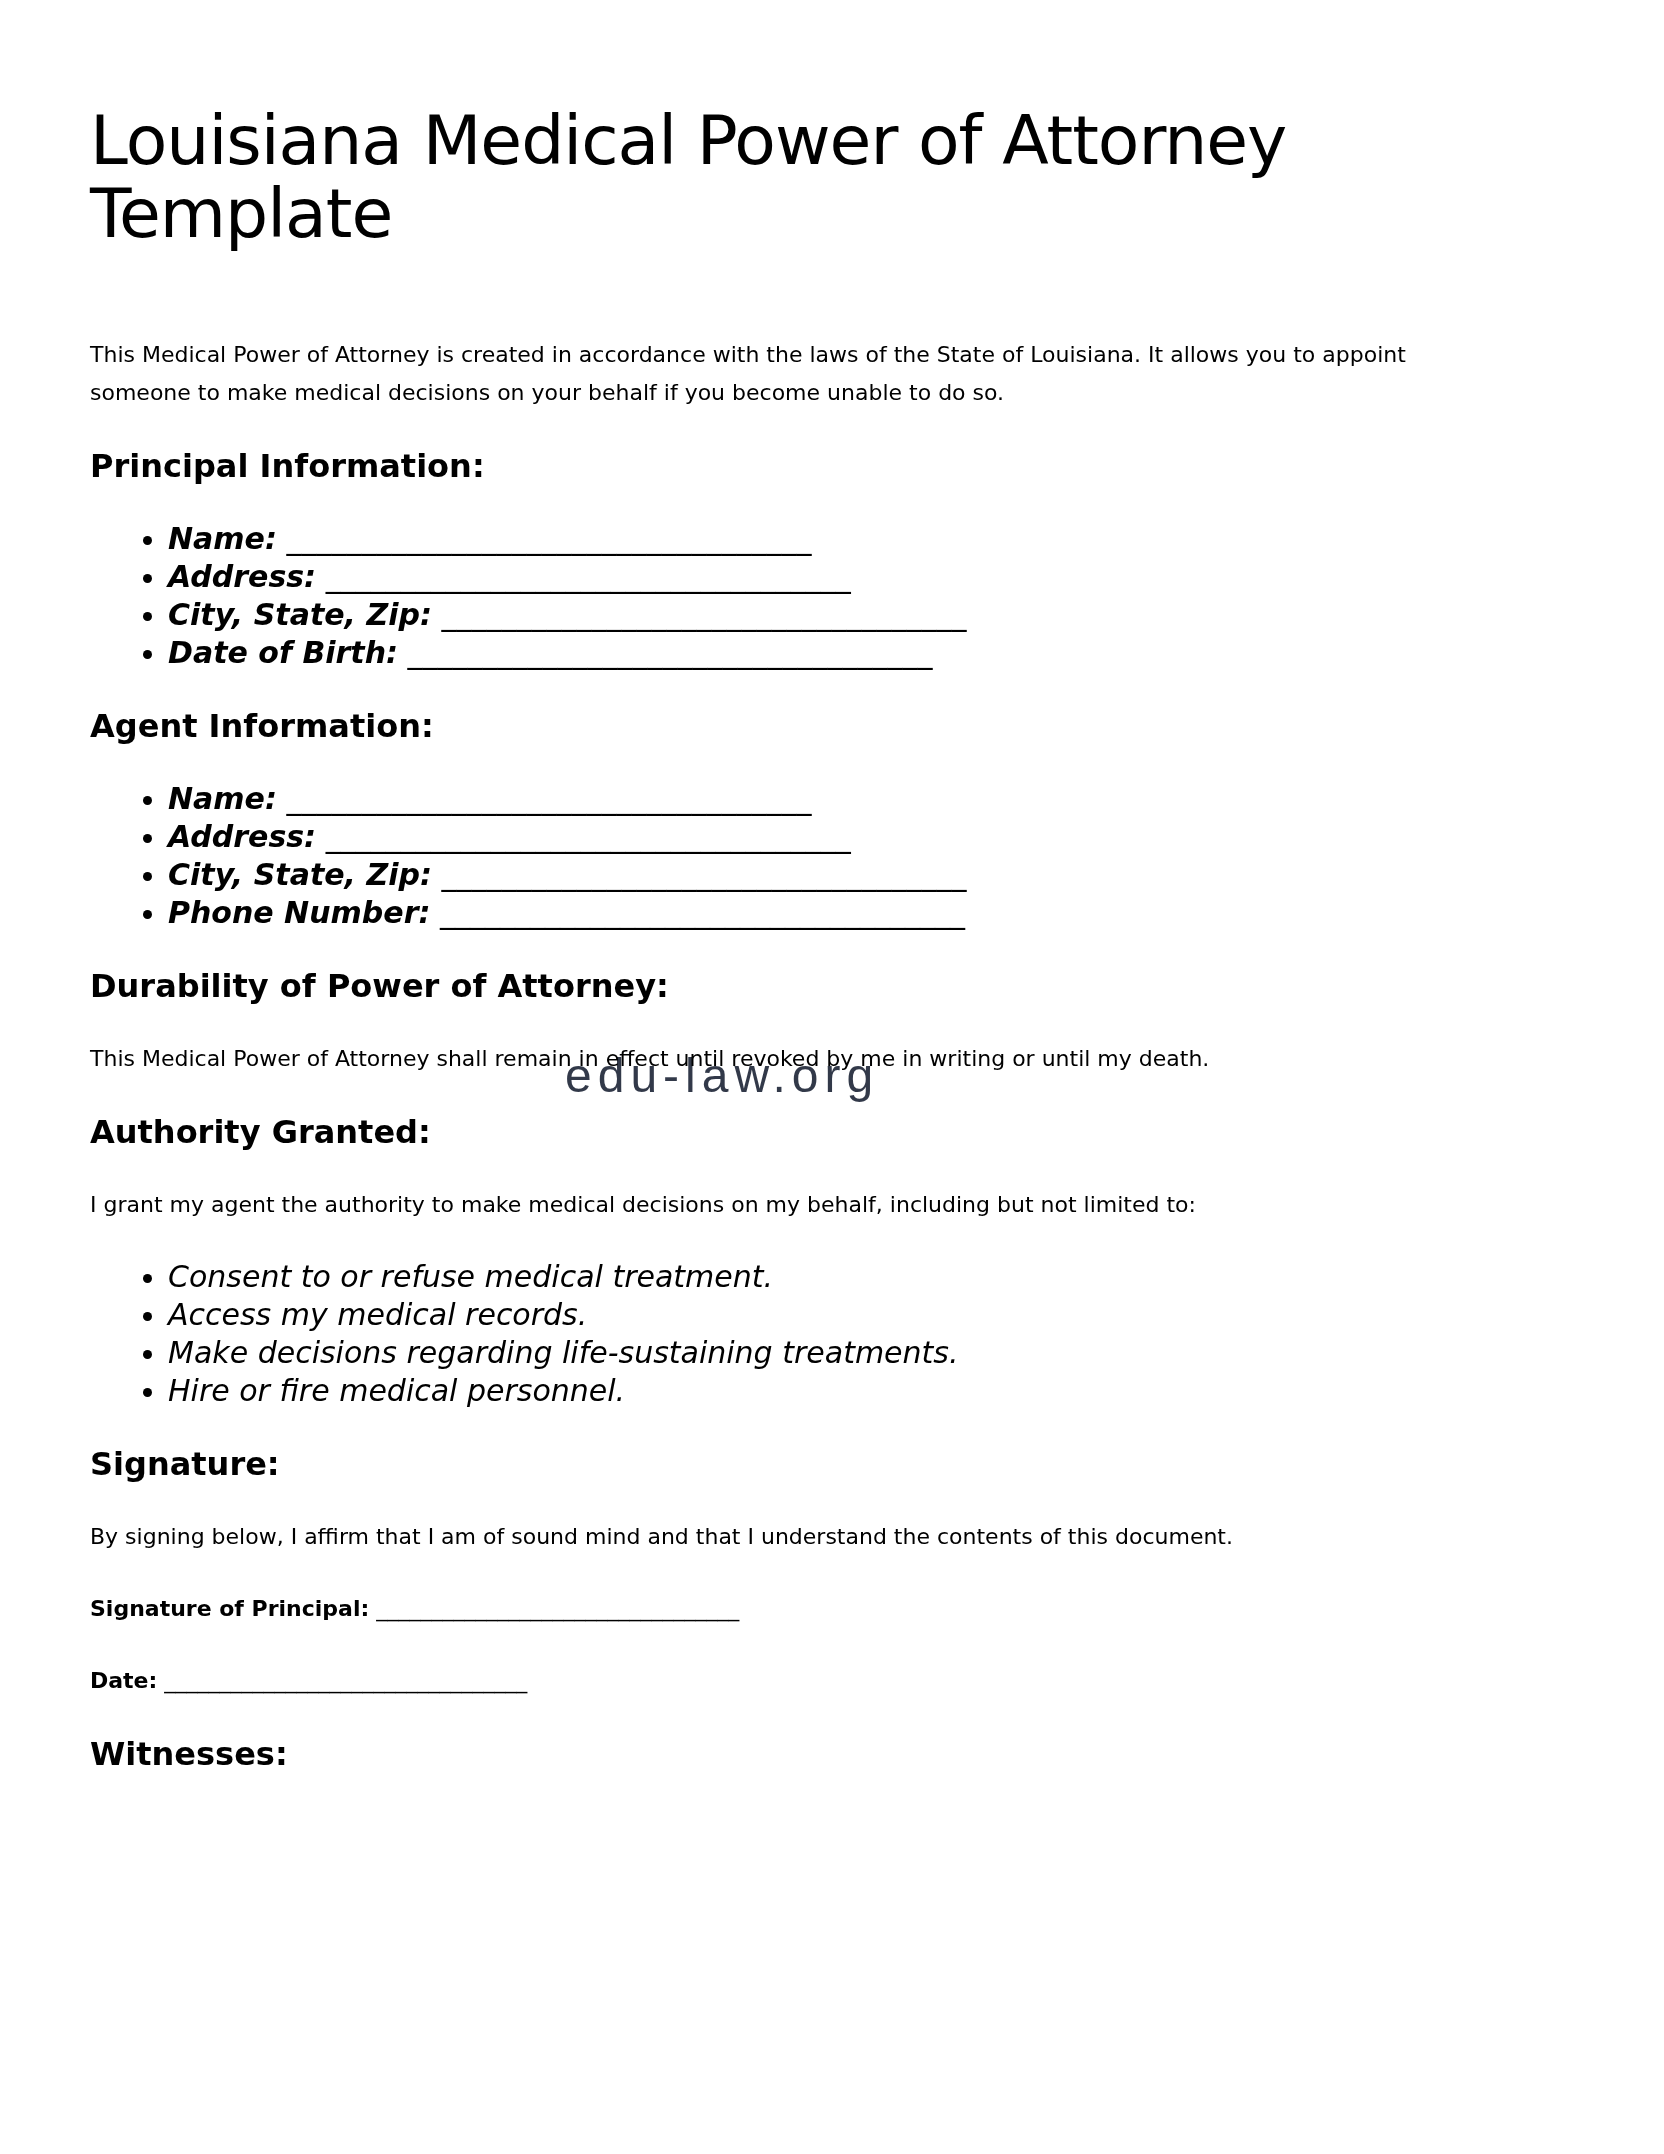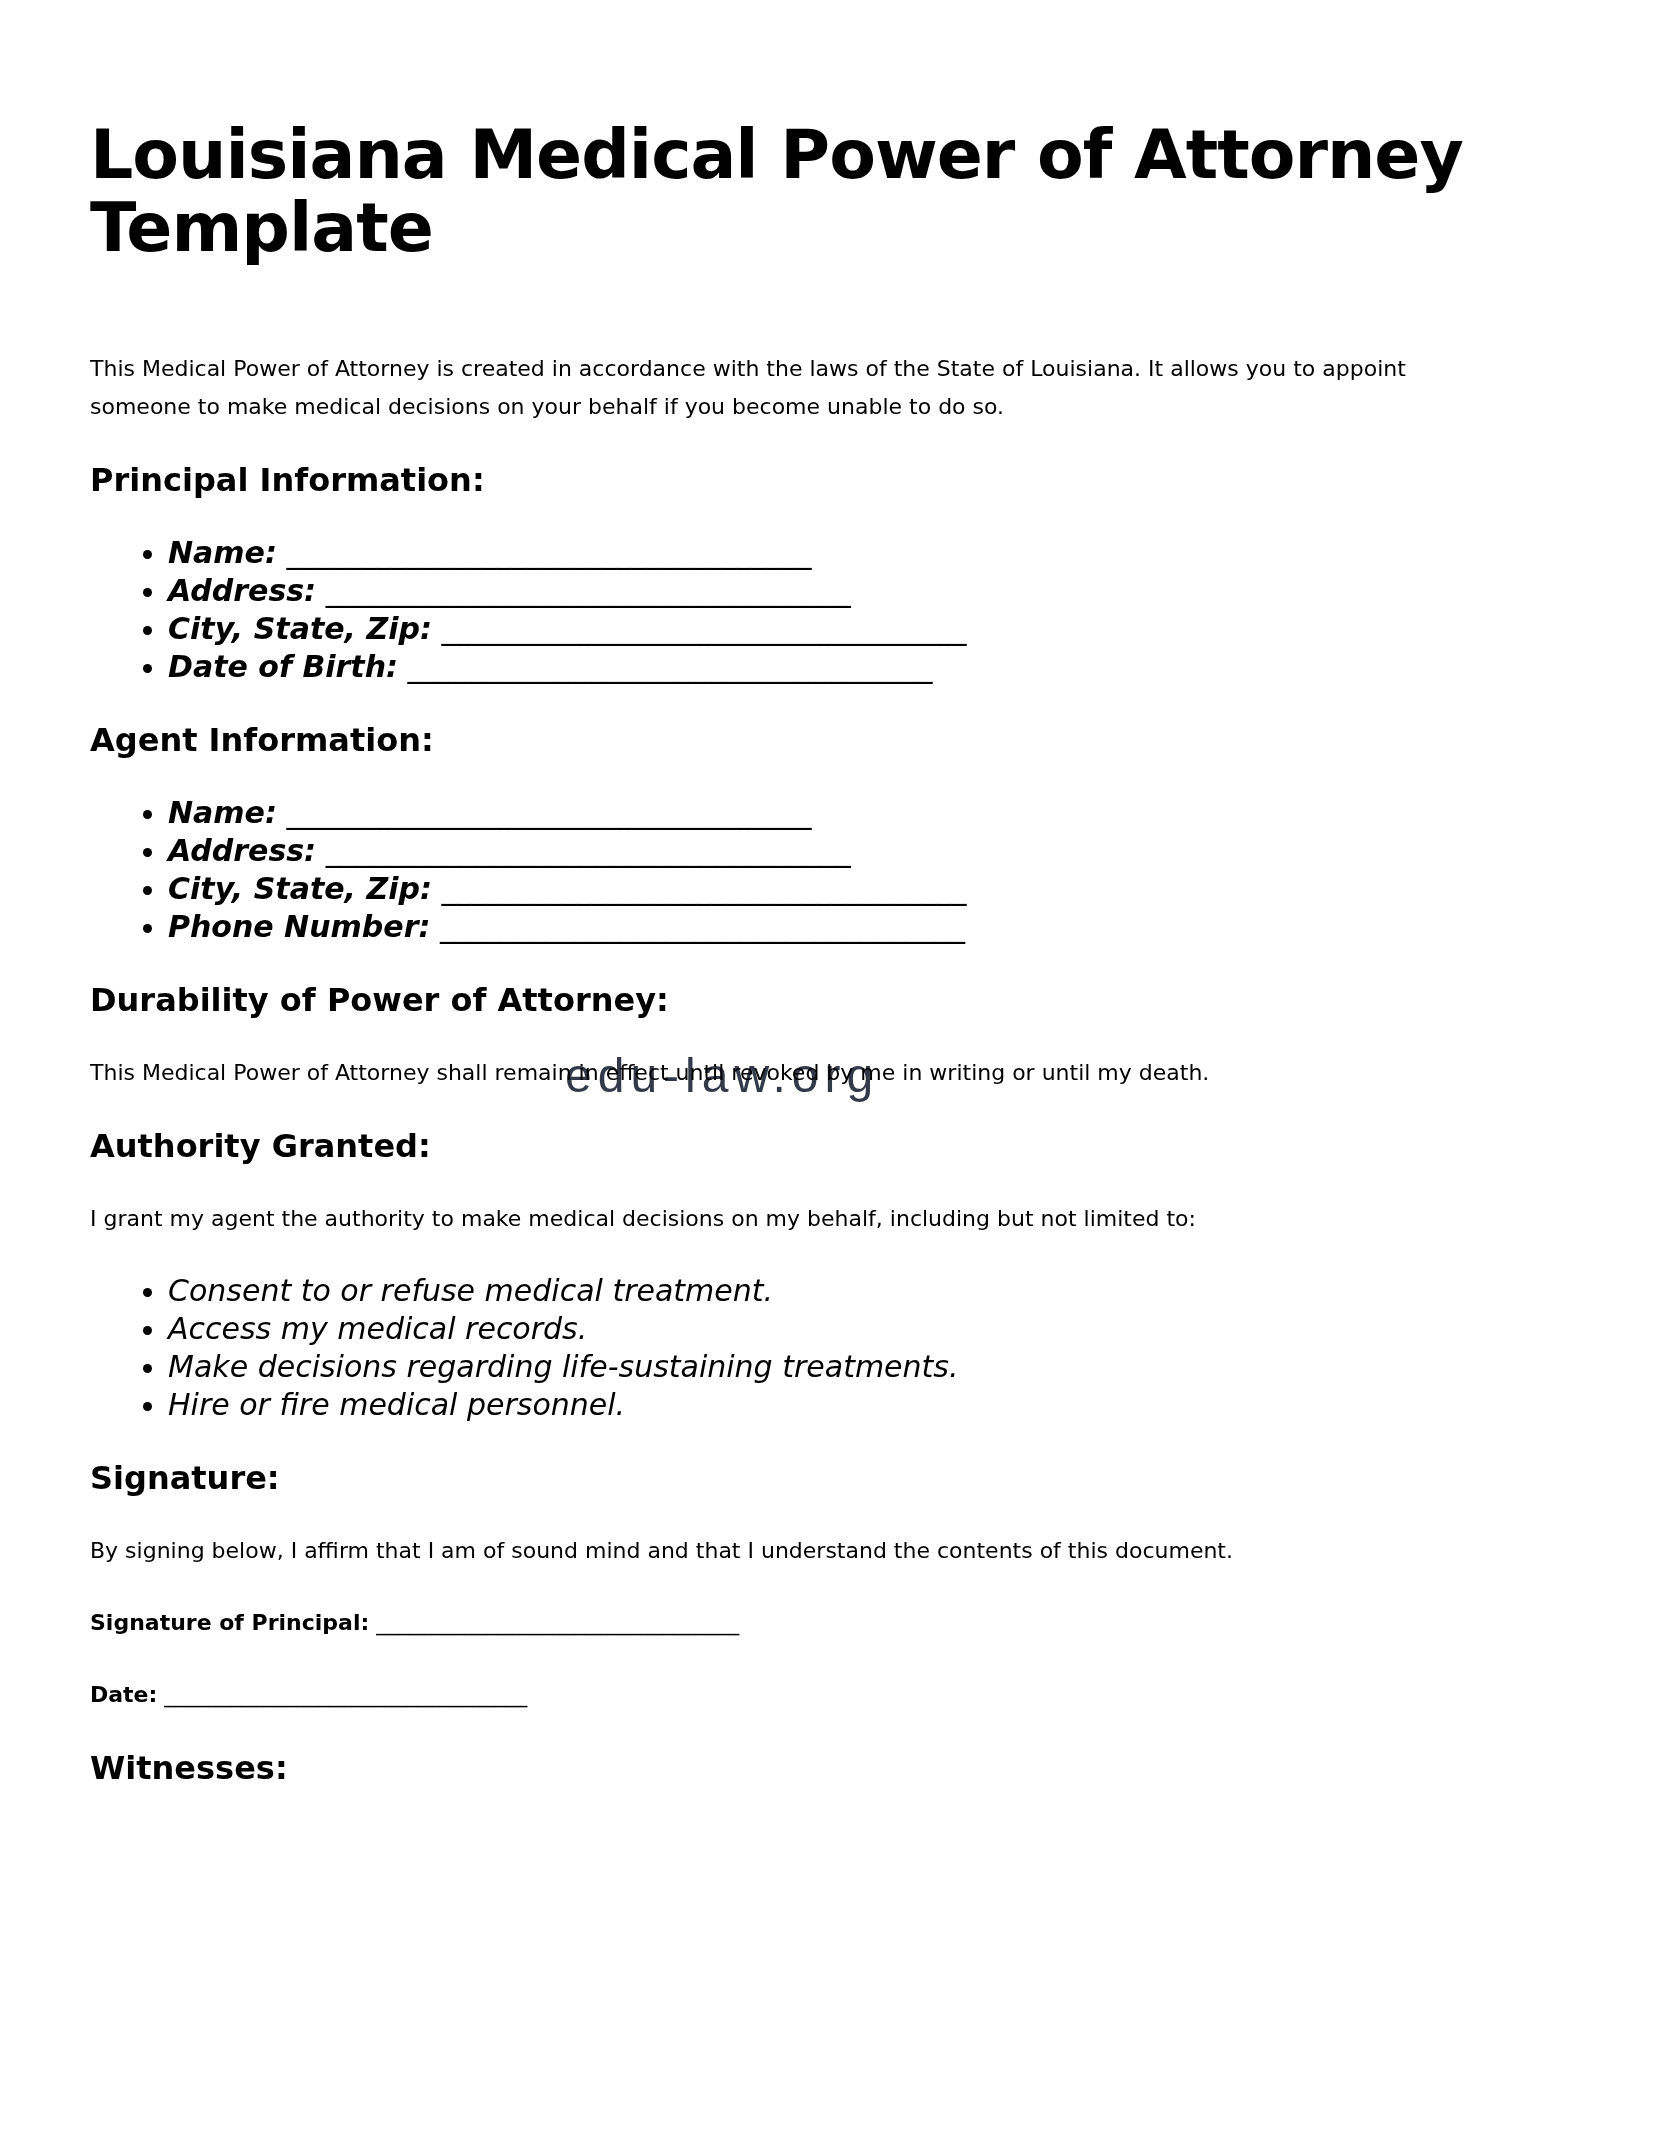--- a/index.html
+++ b/index.html
@@ -30,23 +30,23 @@
     white-space: nowrap;
   }
   .content {
     position: relative;
     z-index: 1;
     padding: 104px 90px 0 90px;
   }
   h1 {
     font-size: 68px;
     line-height: 1.08;
-    margin: 14px 0 85px 0;
+    margin: 0 0 85px 0;
     letter-spacing: -1px;
-    font-weight: 700;
+    font-weight: 400;
   }
   p {
     font-size: 22px;
     line-height: 38px;
     margin: 34px 0;
     max-width: 1375px;
   }
   h2 {
     font-size: 32px;
     line-height: 40px;

